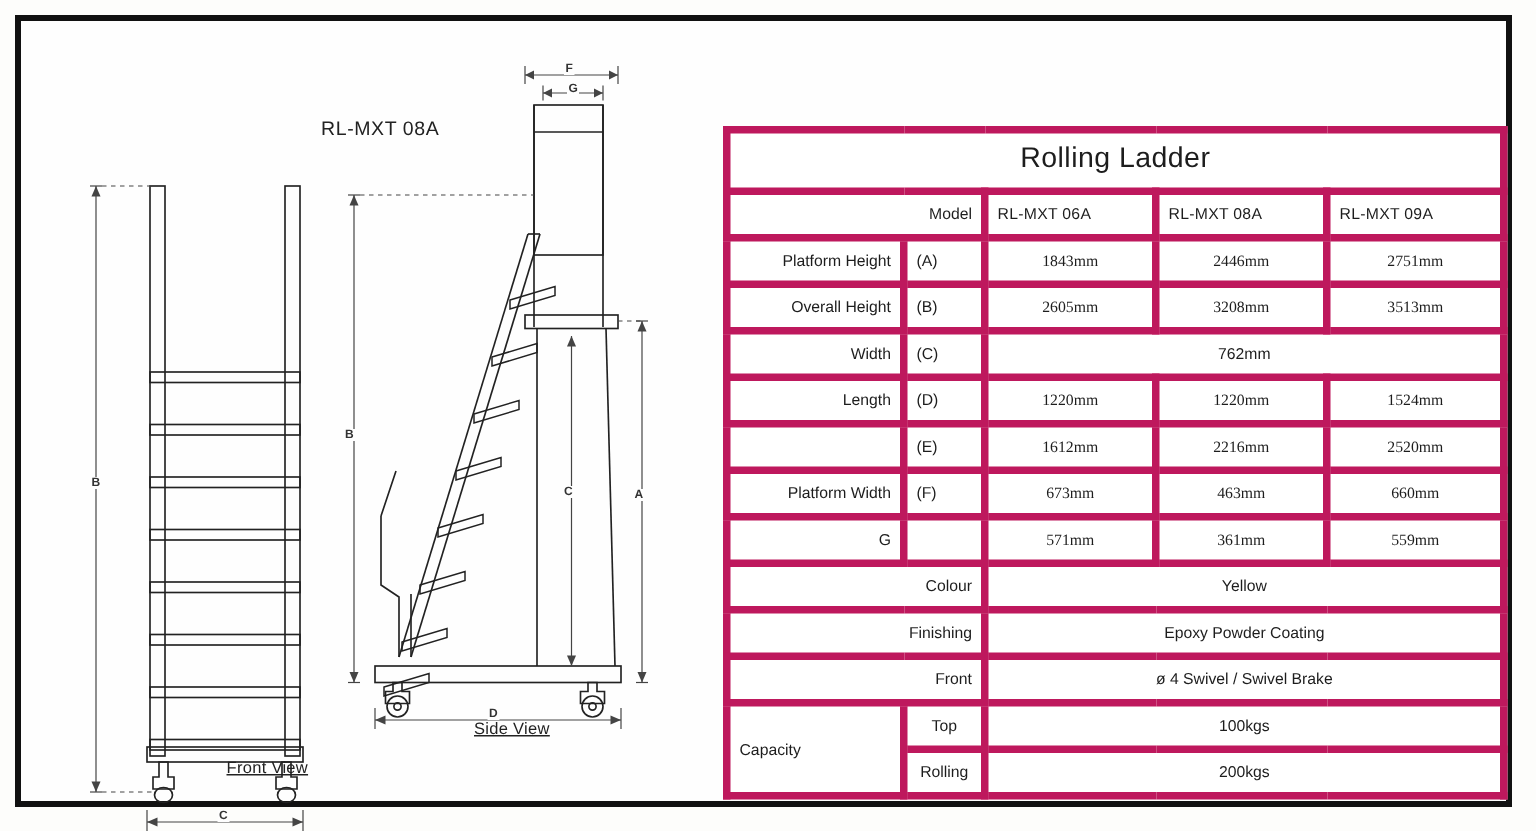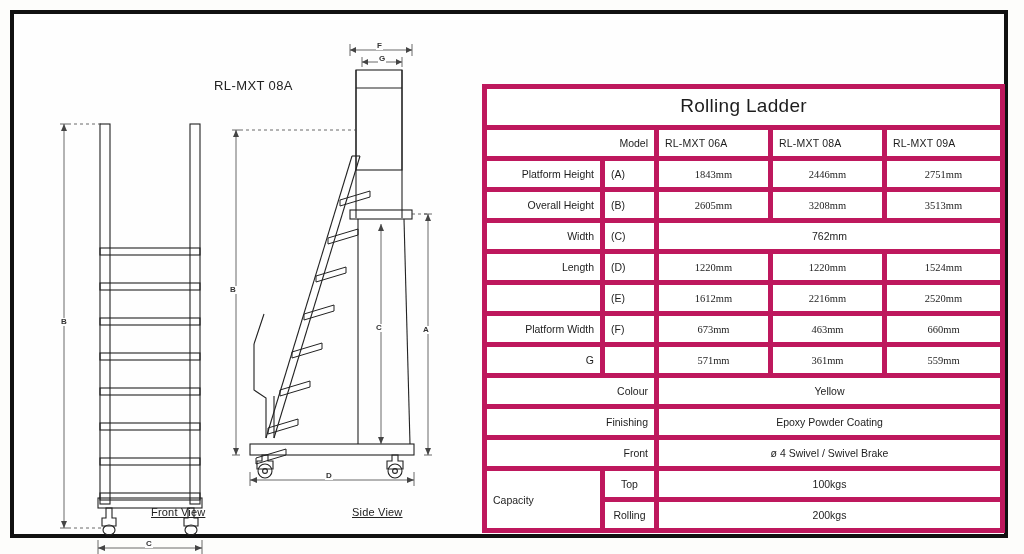--- a/index.html
+++ b/index.html
@@ -243,21 +243,21 @@
           <path d="M22 452 l7 -3 l0 6 z" fill="#444" stroke="none"></path>
           <path d="M186 452 l-7 -3 l0 6 z" fill="#444" stroke="none"></path>
         </g>
       </svg>
       <div class="dim-letter" style="left:348px; top:14px;">F</div>
       <div class="dim-letter" style="left:350px; top:27px;">G</div>
       <div class="dim-letter" style="left:201px; top:258px;">B</div>
       <div class="dim-letter" style="left:347px; top:296px;">C</div>
       <div class="dim-letter" style="left:394px; top:298px;">A</div>
       <div class="dim-letter" style="left:297px; top:444px;">D</div>
-      <div class="view-caption" style="left:288px; top:478px;margin-left:36px;">Side View</div>
+      <div class="view-caption" style="left:288px; top:452px;">Side View</div>
     </div>
 
     <div id="spec-table-wrap">
       <table class="spec">
         <colgroup>
           <col style="width:118px">
             <col style="width:54px">
           <col style="width:114px">
             <col style="width:114px">
             <col style="width:118px">

